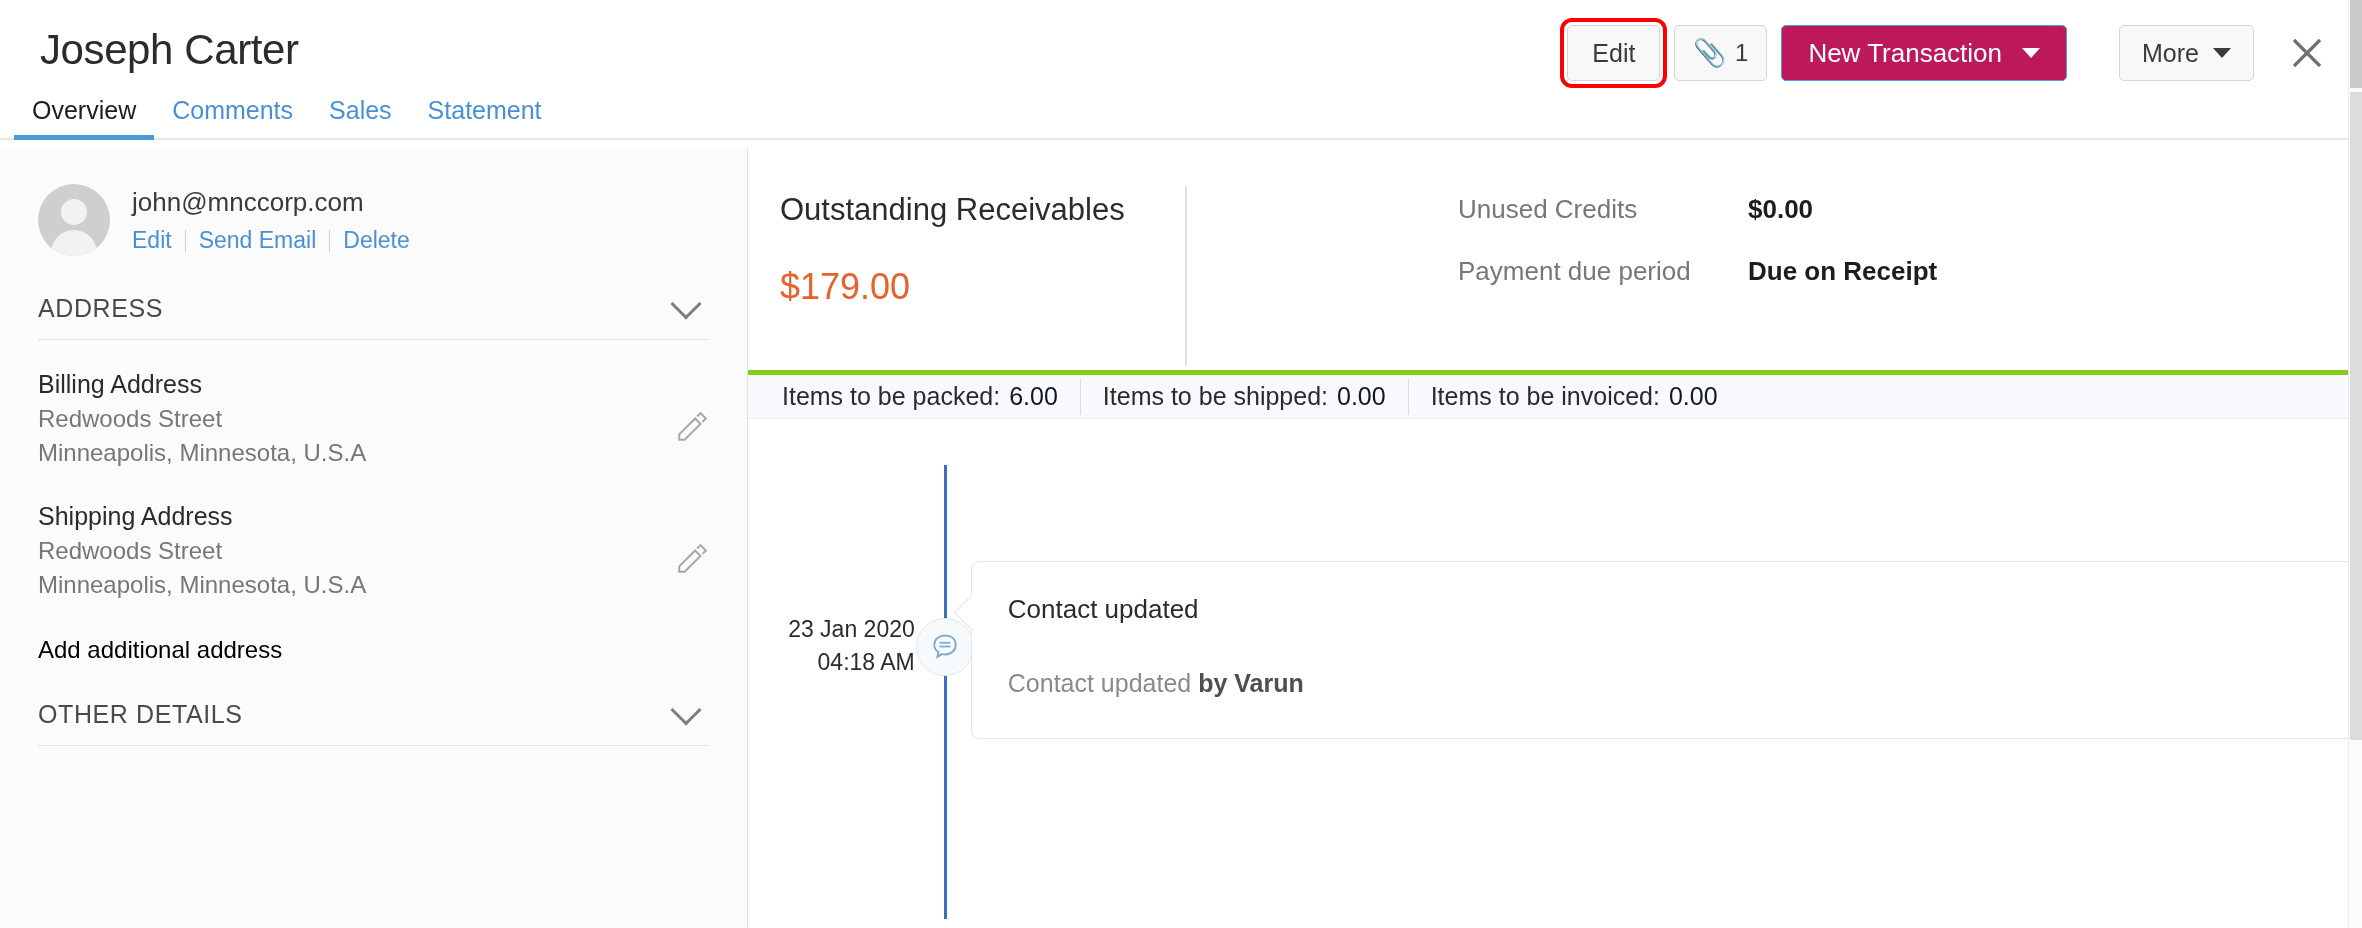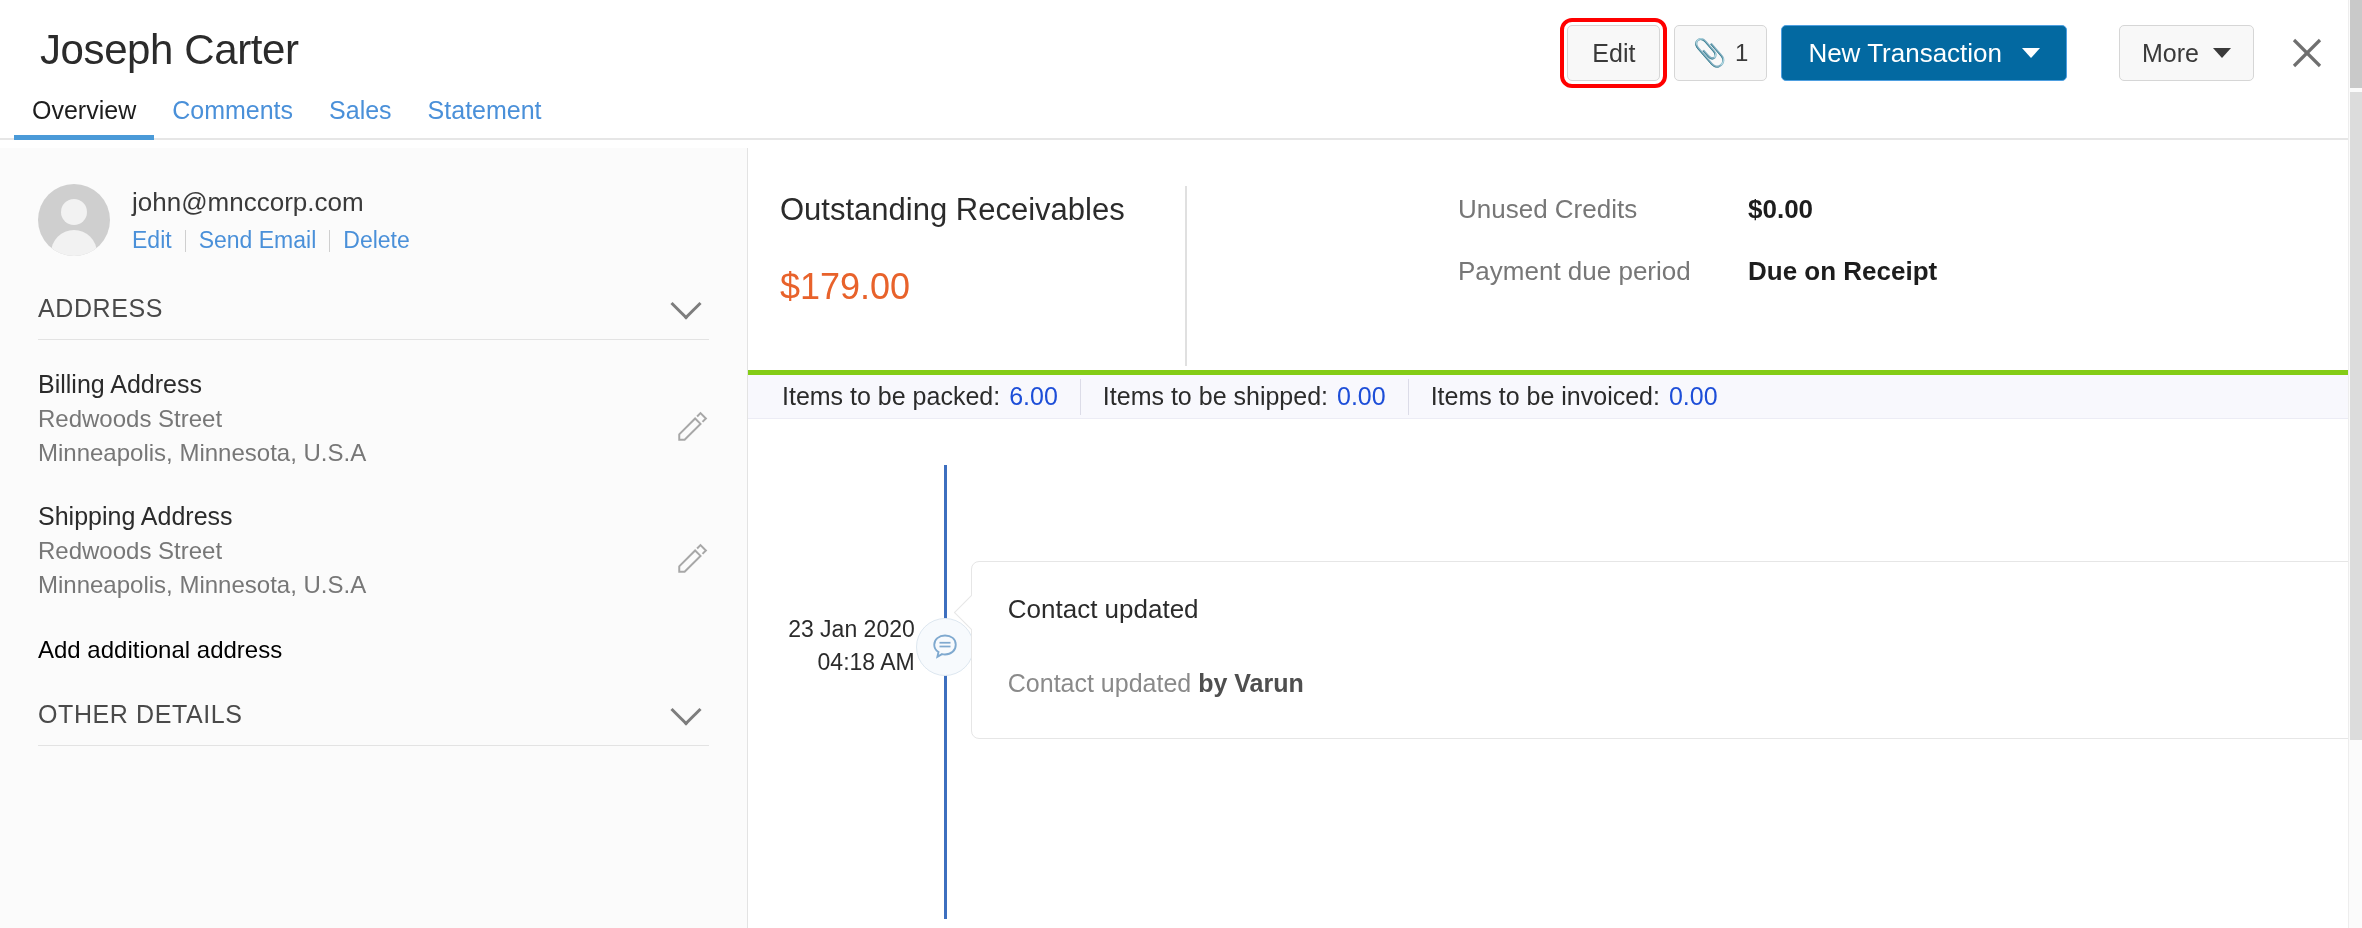--- a/index.html
+++ b/index.html
@@ -72,21 +72,21 @@
     font-size: 24px;
   }
   .clip-glyph {
     display: inline-block;
     font-size: 27px;
     line-height: 1;
     transform: rotate(0deg);
     color: #2f2f2f;
   }
   .btn-primary {
-    background: #0369a1;
+    background: #be185d;
     border: 1px solid #4e9fe0;
     color: #ffffff;
     padding: 16px 26px;
     gap: 20px;
     font-size: 26px;
     justify-content: space-between;
   }
   .btn-more { padding: 0 22px; gap: 14px; margin-left: 38px; }
   .caret {
     width: 0; height: 0;
@@ -317,21 +317,21 @@
   }
   .item-stat {
     font-size: 25px;
     color: #2b2b2b;
     padding: 0 22px;
     display: flex;
     align-items: baseline;
     gap: 9px;
     white-space: nowrap;
   }
-  .item-stat .num { color: #1d4ed8; }
+  .item-stat .num { color: #0f172a; }
   .item-sep { width: 1px; height: 36px; background: #dcdce8; }
 
   
   .timeline {
     position: relative;
     height: 500px;
   }
   .tl-line {
     position: absolute;
     left: 196px;

